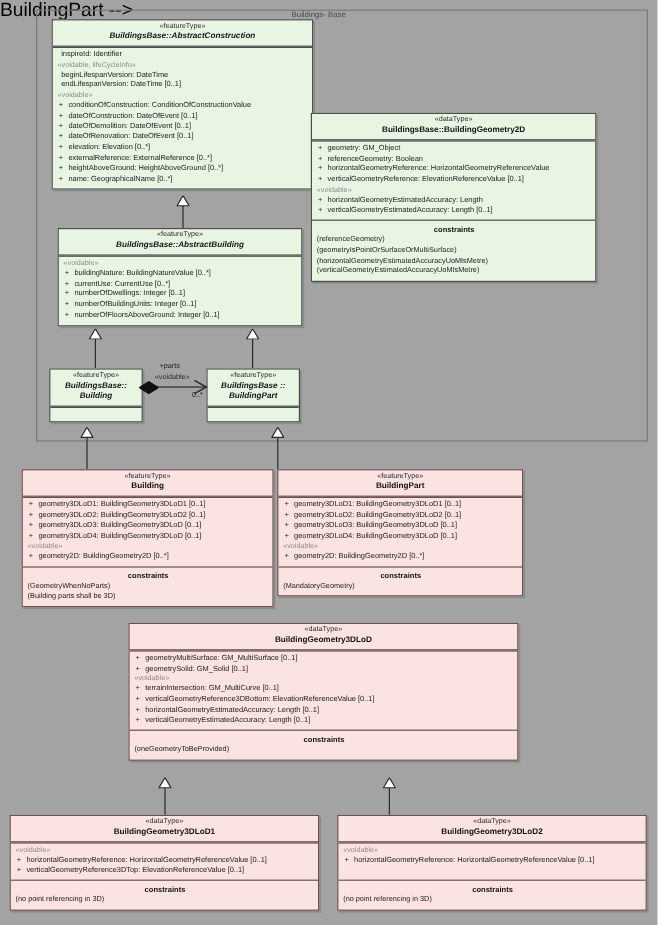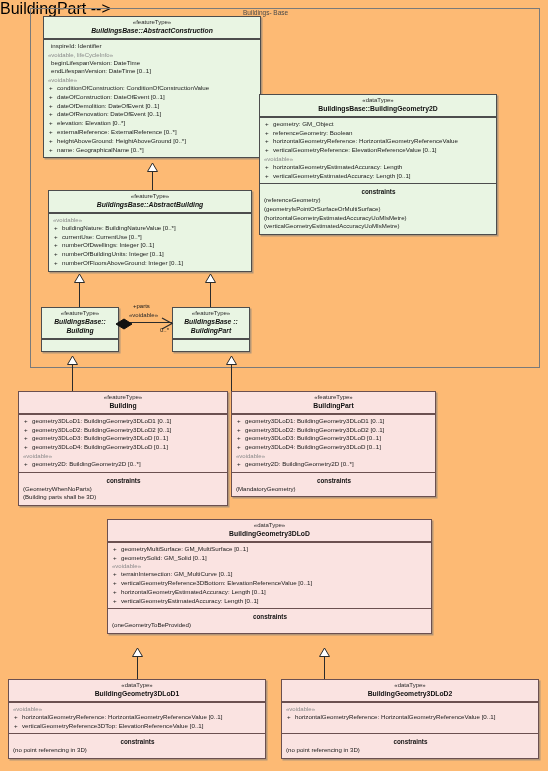--- a/index.html
+++ b/index.html
@@ -5,21 +5,21 @@
   * { box-sizing: border-box; }
   html, body {
     margin: 0; padding: 0;
     background: #ffffff;
     font-family: "Liberation Sans", sans-serif;
   }
   #canvas {
     position: relative;
     width: 548px;
     height: 771px;
-    background: #fdba74;
+    background: #a3a3a3;
     overflow: hidden;
   }
   
   .pkg {
     position: absolute;
     border: 1px solid #7a7a7a;
     background: transparent;
   }
   .pkg-label {
     position: absolute;

